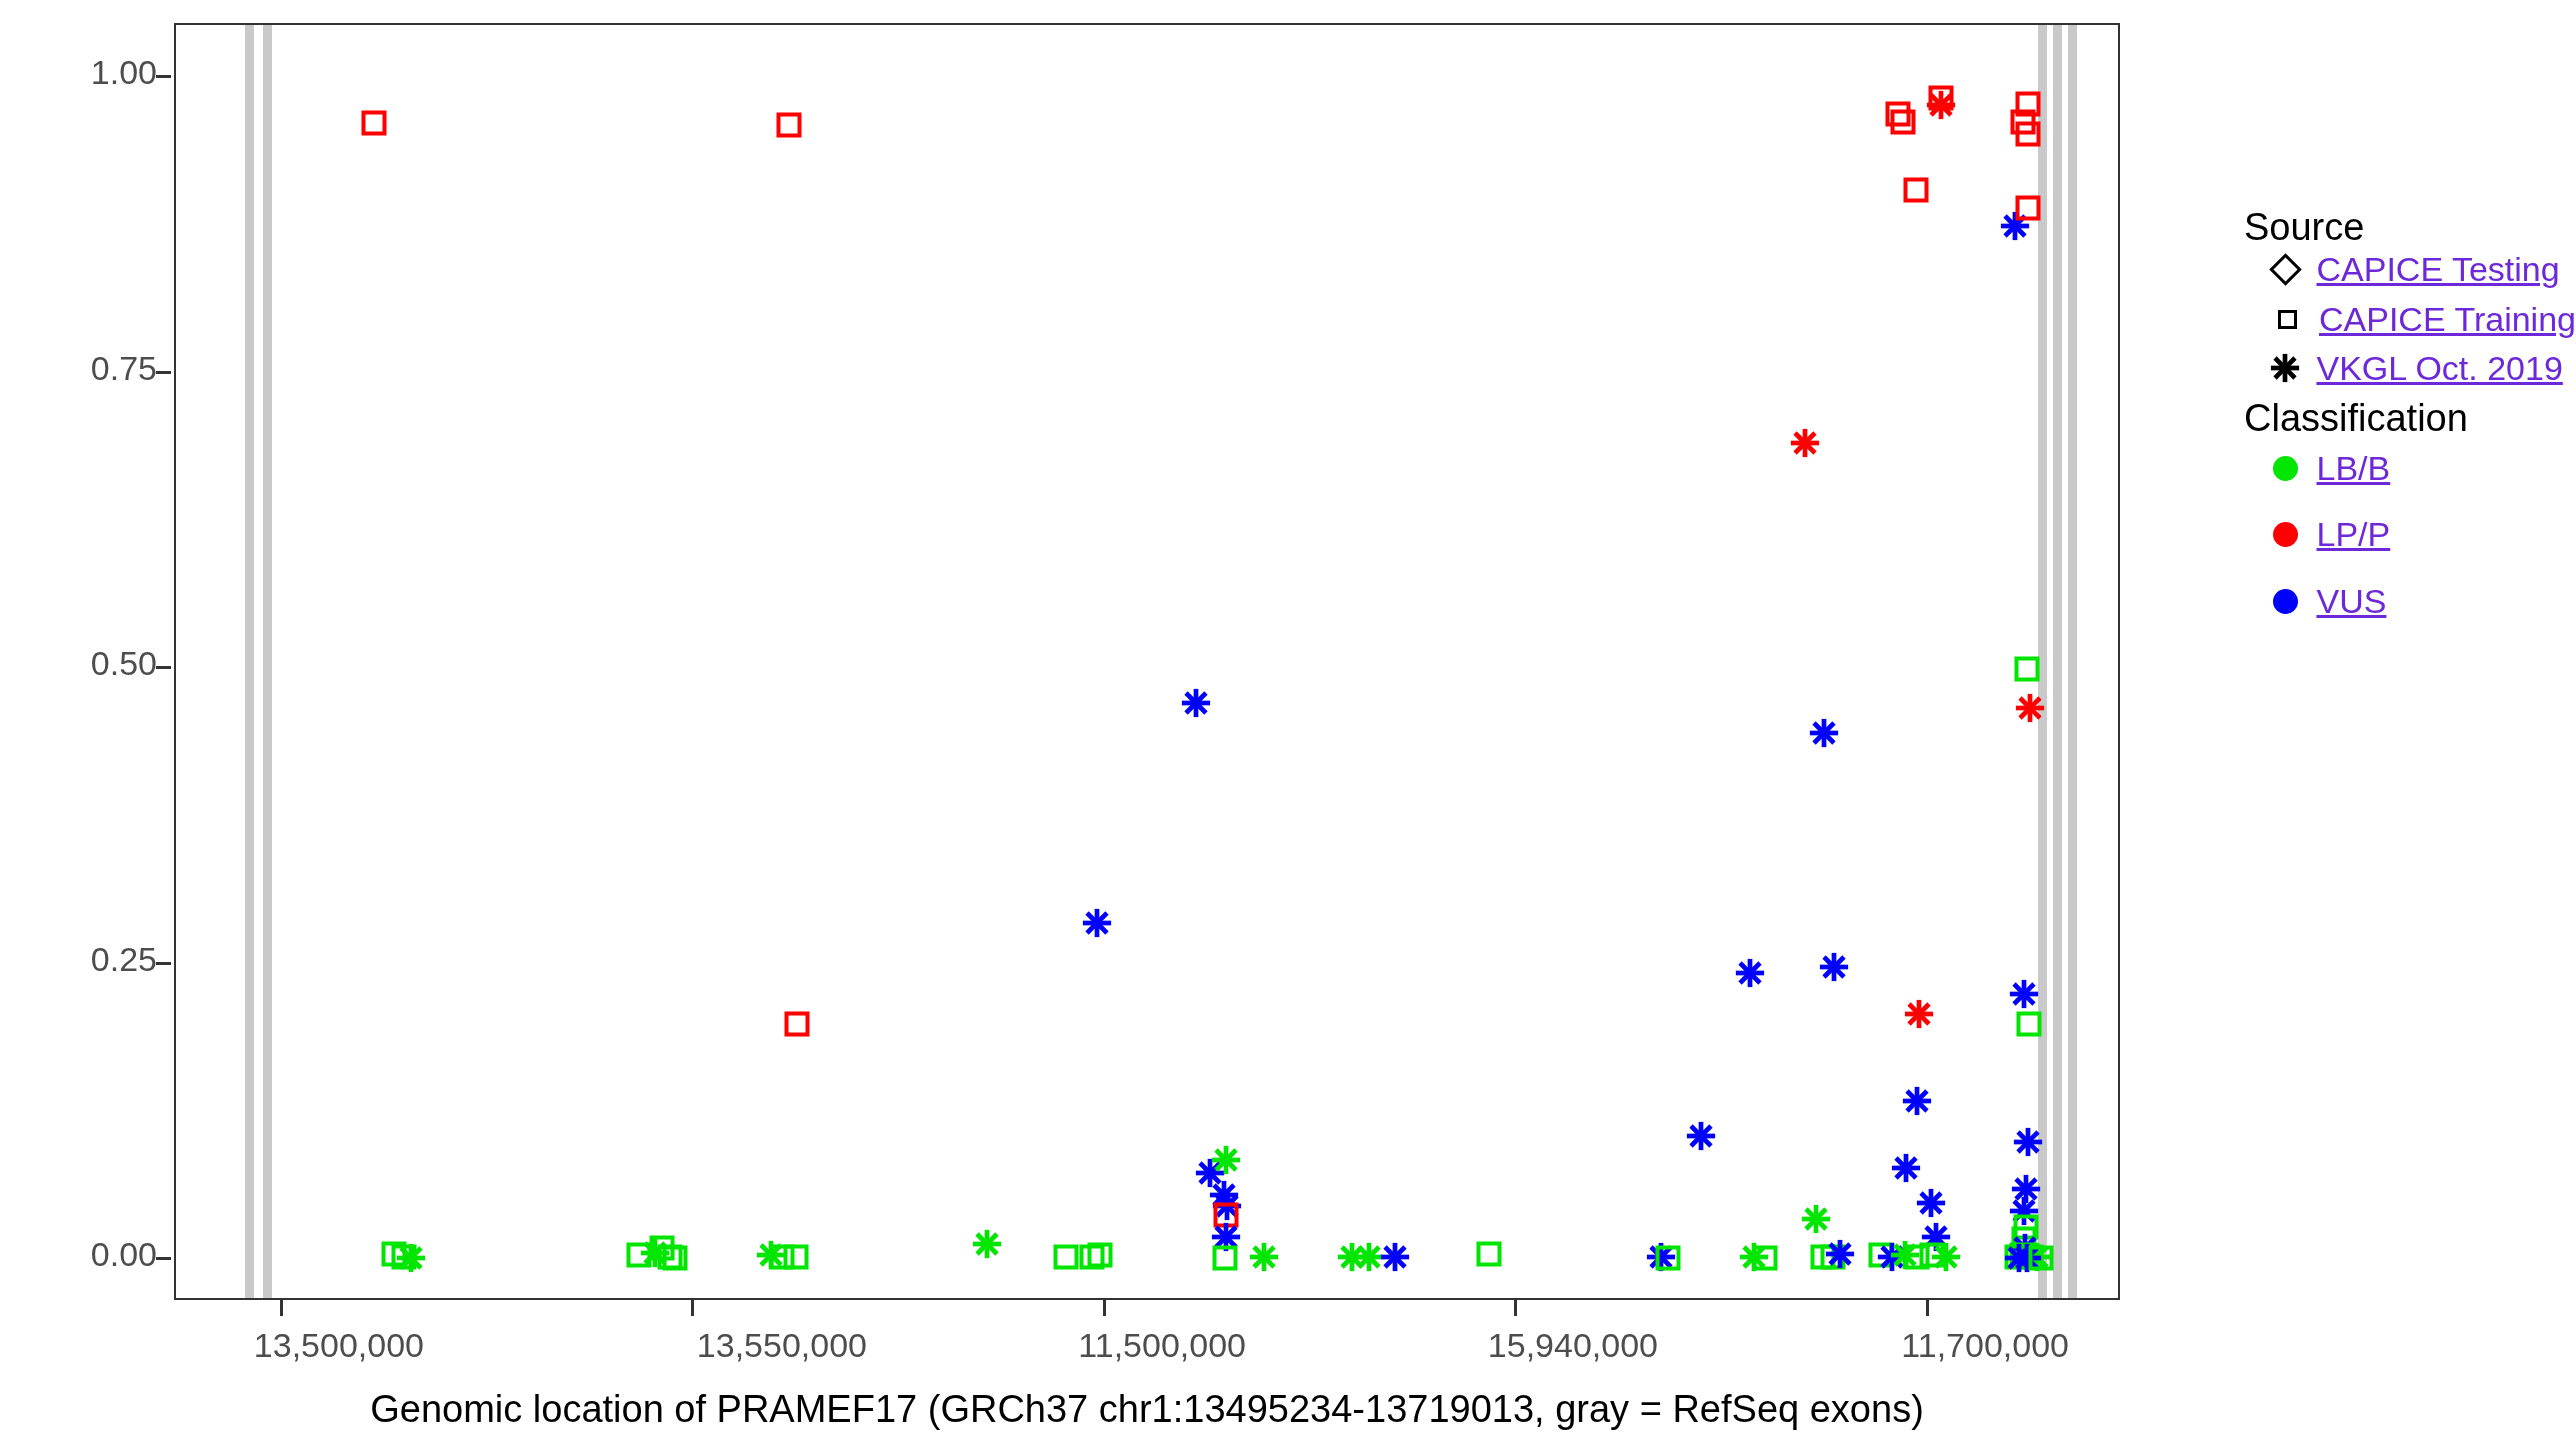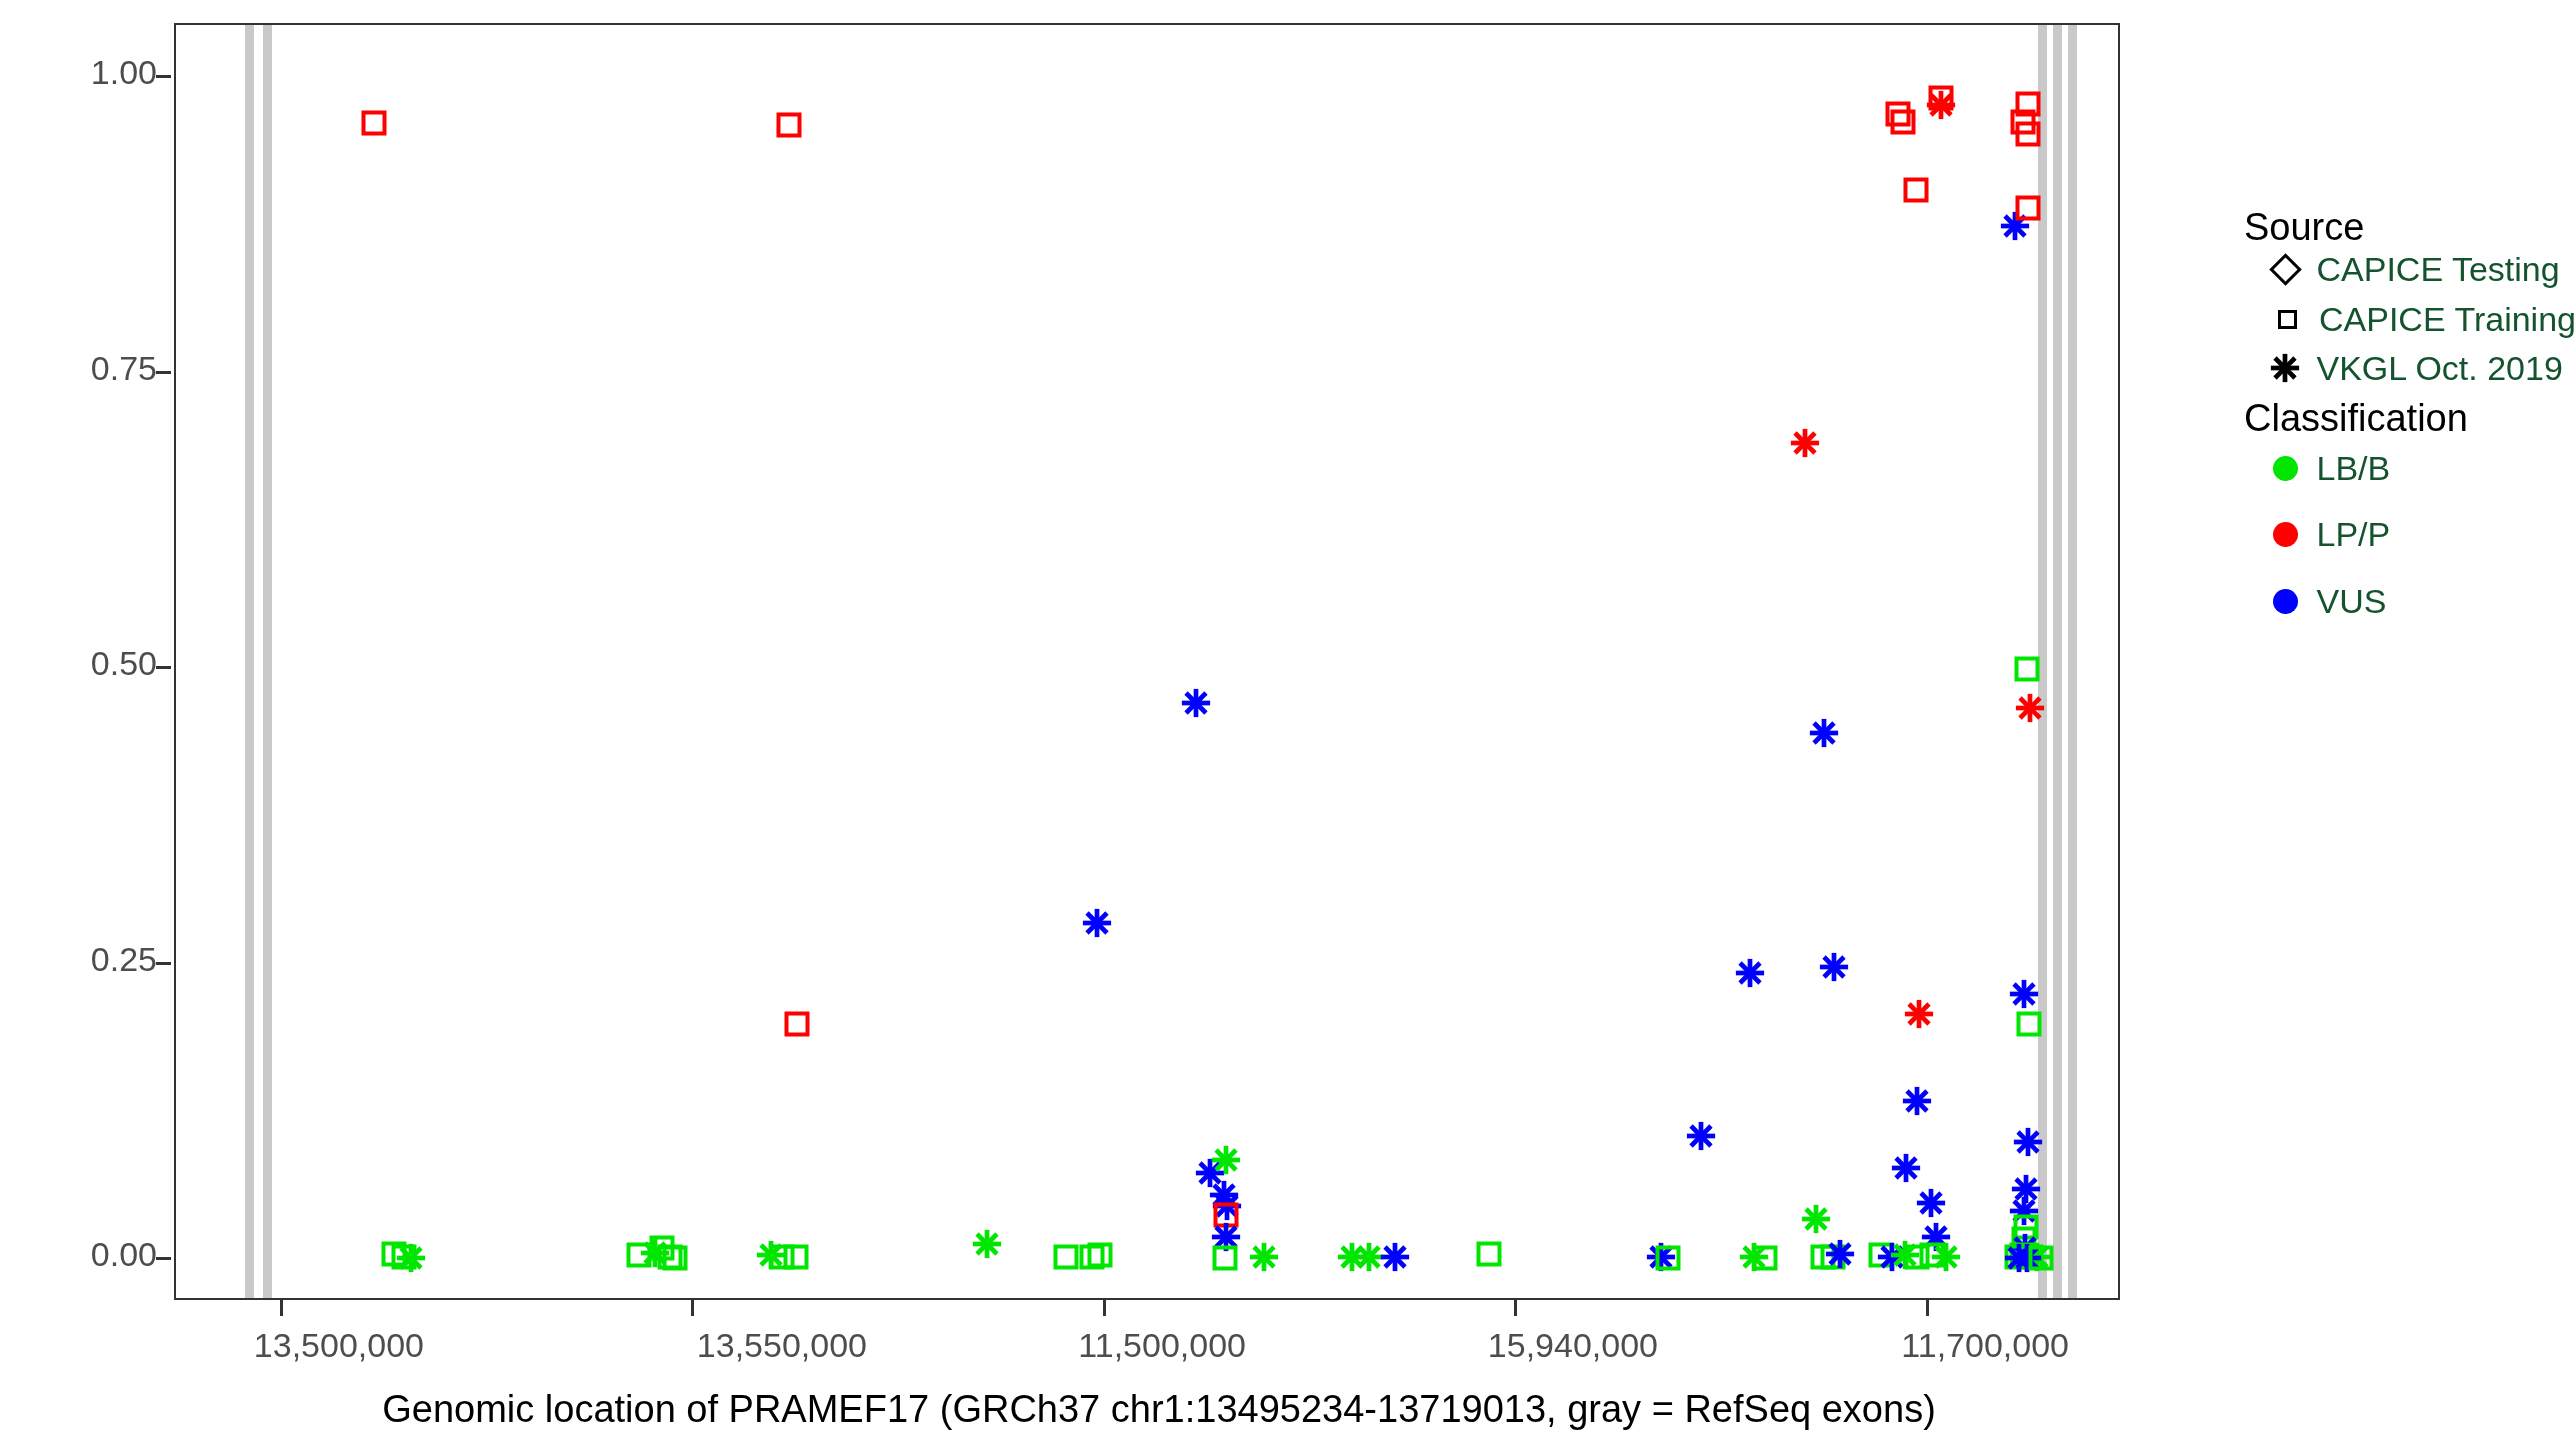--- a/index.html
+++ b/index.html
@@ -26,28 +26,28 @@
 
   
   .pt{position:absolute; transform:translate(-50%,-50%); pointer-events:none;}
   .sq{box-sizing:border-box; width:25px; height:25px; border:4.8px solid currentColor; background:transparent;}
   .ast{width:32px; height:32px;}
   .ast svg{display:block;}
 
   
   .xtick{position:absolute; width:2.9px; height:17px; background:#333;}
   .xlab{position:absolute; width:286px; text-align:right; font-size:34px; color:#4d4d4d;}
-  .xtitle{position:absolute; left:0; top:1388px; width:2294px; text-align:center; font-size:38px; color:#000;padding-left:12px;}
+  .xtitle{position:absolute; left:0; top:1388px; width:2294px; text-align:center; font-size:38px; color:#000;}
 
   
   .legend{position:absolute; left:2223px; top:0; width:353px; height:1431px;}
   .lg-title{position:absolute; font-size:38px; color:#000; white-space:nowrap;}
   .lg-row{position:absolute; display:flex; align-items:center; height:46px;}
   .lg-key{width:63px; display:flex; align-items:center; justify-content:center;}
-  .lg-txt{font-size:34px; color:#14532d; white-space:nowrap;}
+  .lg-txt{font-size:34px; color:#6d28d9; white-space:nowrap;text-decoration:underline;}
   .dot{width:25px;height:25px;border-radius:50%;}
 </style>
 </head>
 <body>
 
 <div id="root">
 
   <div class="ytitle">CAPICE score (pathogenicity estimate)</div>
 
   <div id="ylabels">

